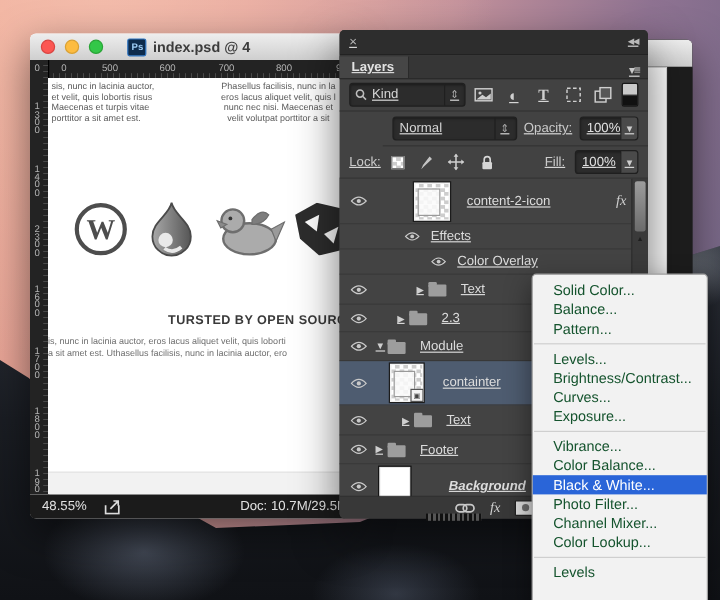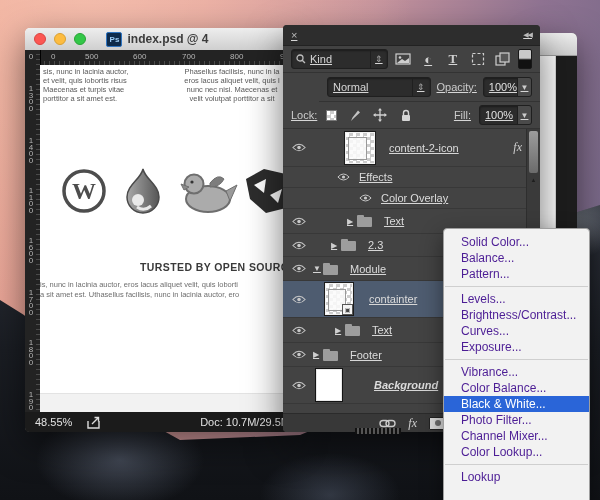--- a/index.html
+++ b/index.html
@@ -130,21 +130,21 @@
     display:flex;align-items:center;justify-content:center;}
   .mask-btn i{width:6px;height:6px;border-radius:50%;background:#6e6e6e;}
   .adj-btn{width:24px;height:15px;background:#575757;border:1px solid #2a2a2a;border-radius:2px;
     font-size:11px;line-height:11px;color:#e8e8e8;}
   .grip{position:absolute;left:72px;bottom:-2px;width:46px;height:6px;
     background:repeating-linear-gradient(90deg,#111 0 2px,#555 2px 4px);}
   
   #menu{position:absolute;left:443px;top:228px;width:147px;height:280px;background:#f2f2f2;
     border:1px solid #9f9f9f;border-radius:4px 4px 0 0;box-shadow:0 8px 22px rgba(0,0,0,.45);
     padding-top:5px;box-sizing:border-box;z-index:9;}
-  .mi{height:16px;line-height:16px;padding-left:17px;font-size:12px;color:#4c1d95;white-space:nowrap;}
+  .mi{height:16px;line-height:16px;padding-left:17px;font-size:12px;color:#14532d;white-space:nowrap;}
   .mi.hl{background:#2a65d8;color:#fff;}
   .msep{height:1px;background:#cfcfcf;margin:4px 1px;}
   svg{display:block;}
 </style>
 </head>
 <body>
 
 <div class="desktop">
   <div class="mountains"></div>
 </div>
@@ -175,21 +175,21 @@
     <span style="left:45px">500</span>
     <span style="left:93px">600</span>
     <span style="left:142px">700</span>
     <span style="left:190px">800</span>
     <span style="left:240px">9</span>
   </div>
   <div class="ruler-v">
     <div class="vlab" style="top:4px">0</div>
     <div class="vlab" style="top:36px">1300</div>
     <div class="vlab" style="top:88px">1400</div>
-    <div class="vlab" style="top:138px">1100</div>
+    <div class="vlab" style="top:138px">2300</div>
     <div class="vlab" style="top:188px">1600</div>
     <div class="vlab" style="top:240px">1700</div>
     <div class="vlab" style="top:290px">1800</div>
     <div class="vlab" style="top:342px">190</div>
   </div>
 
   <div class="canvas">
     <div class="lorem" style="left:3px;top:2px;width:126px;">sis, nunc in lacinia auctor,
 et velit, quis lobortis risus
 Maecenas et turpis vitae
@@ -247,20 +247,24 @@
       <path d="M6 8 L12 2 M8.5 1.5 L12.5 1.5 L12.5 5.5" fill="none" stroke="#dcdcdc" stroke-width="1.4"></path>
     </svg>
     <span class="docv">Doc: 10.7M/29.5M</span>
   </div>
 </div>
 
 <div class="win" id="panel">
   <div class="p-head">
     <span class="xbtn">×</span>
     <span class="coll">◀◀</span>
+  </div>
+  <div class="p-tabs">
+    <span class="p-tab">Layers</span>
+    <span class="p-menu">▾≡</span>
   </div>
 
   <div class="rowbar r-filter">
     <div class="well kind-sel">
       <svg width="10" height="10" viewBox="0 0 10 10">
         <circle cx="4" cy="4" r="3" fill="none" stroke="#bdbdbd" stroke-width="1.3"></circle>
         <path d="M6.2 6.2 L9 9" stroke="#bdbdbd" stroke-width="1.3"></path>
       </svg>
       <span>Kind</span>
       <span class="updn">⇕</span>
@@ -492,14 +496,14 @@
   <div class="mi">Curves...</div>
   <div class="mi">Exposure...</div>
   <div class="msep"></div>
   <div class="mi">Vibrance...</div>
   <div class="mi">Color Balance...</div>
   <div class="mi hl">Black &amp; White...</div>
   <div class="mi">Photo Filter...</div>
   <div class="mi">Channel Mixer...</div>
   <div class="mi">Color Lookup...</div>
   <div class="msep"></div>
-  <div class="mi">Lookup</div>
+  <div class="mi">Levels</div>
 </div>
 
 </body></html>

